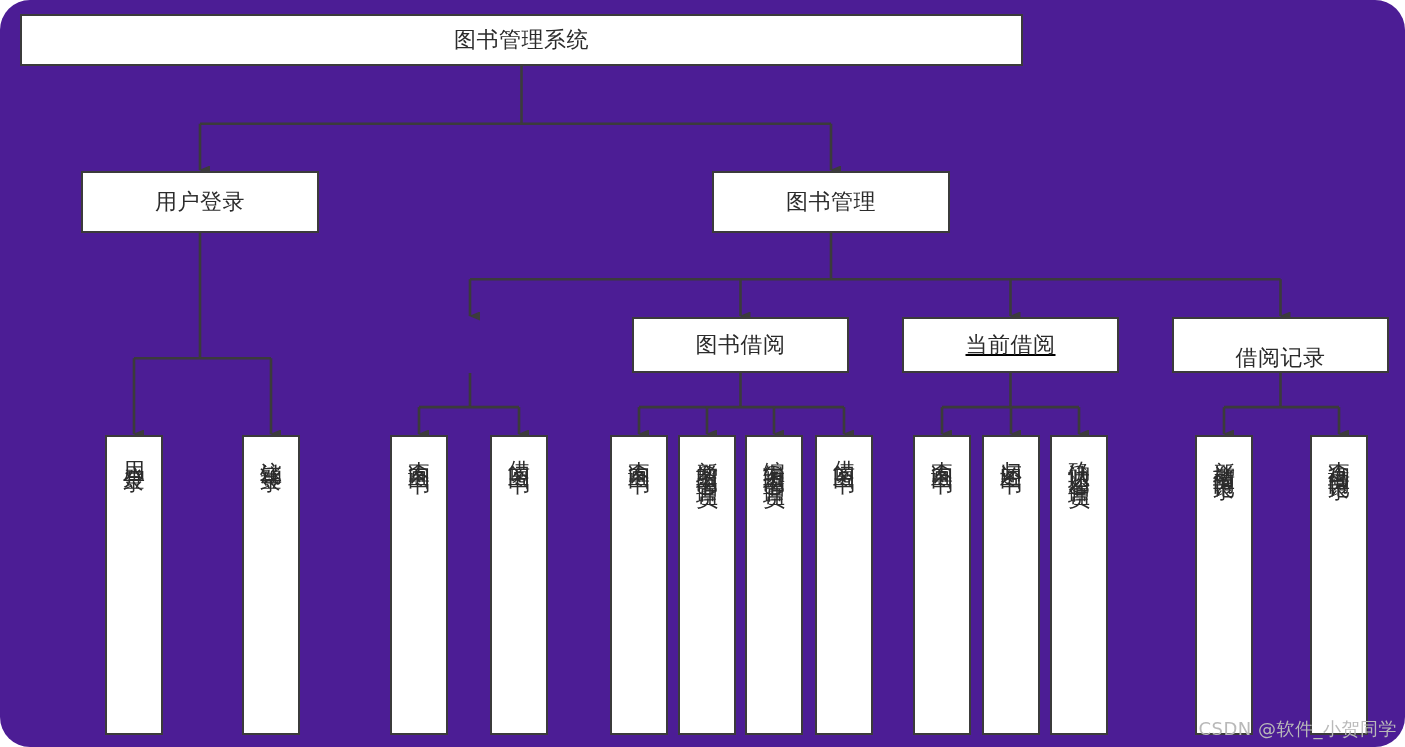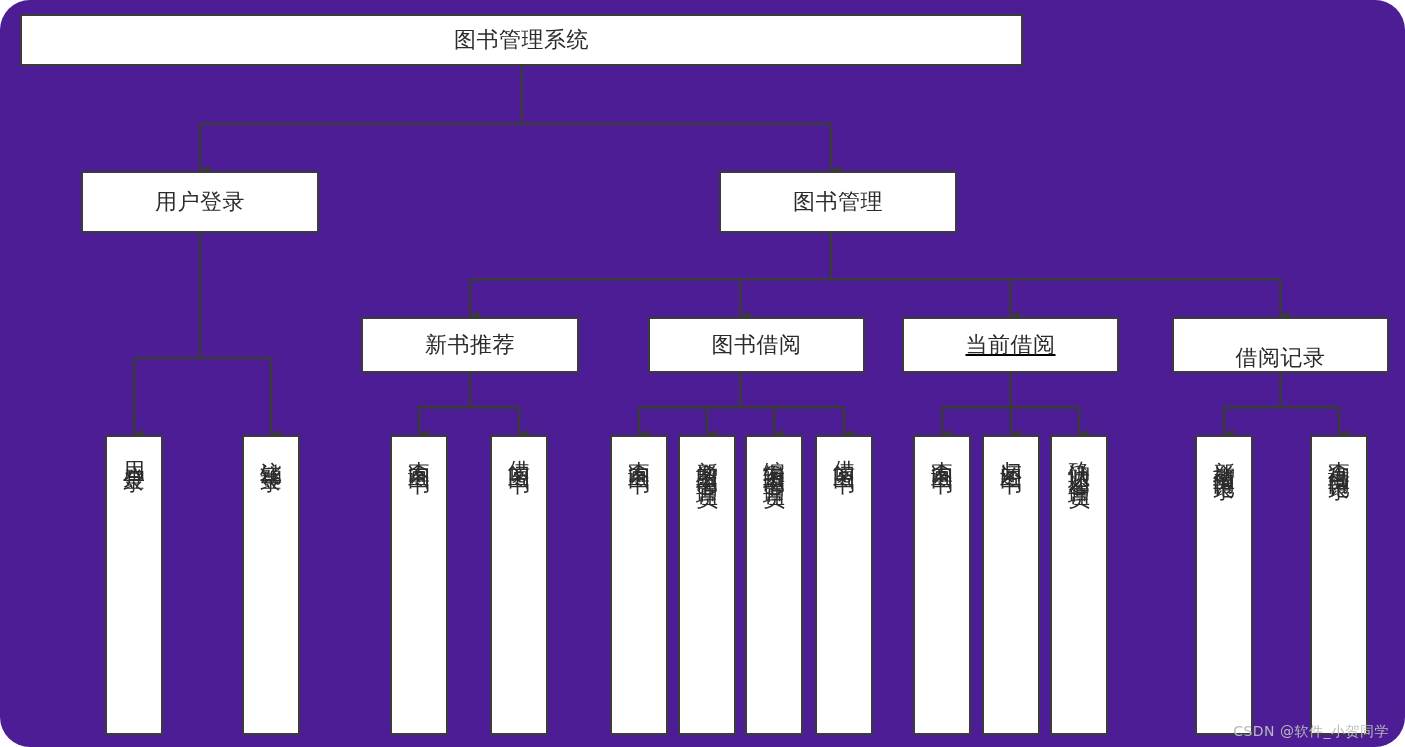--- a/index.html
+++ b/index.html
@@ -58,24 +58,24 @@
   .node.vert .node-label {
     writing-mode: vertical-rl;
     text-orientation: upright;
     -webkit-text-orientation: upright;
     line-height: 1.0;
     letter-spacing: 4px;
     font-size: 22px;
   }
   #watermark {
     position: absolute;
-    right: 16px;
+    right: 8px;
     bottom: 6px;
     color: #b9b9b9;
-    font-size: 14px;
+    font-size: 18px;
     letter-spacing: 0.5px;
     white-space: nowrap;
     z-index: 5;
   }
 </style>
 </head>
 <body>
 
 <div id="diagram-root">
 
@@ -122,28 +122,25 @@
       </g>
   </svg>
 
   <div class="node horiz" style="left: 20px; top: 14px; width: 1003px; height: 52px;">
     <span class="node-label">图书管理系统</span>
   </div>
 
   <div class="node horiz" style="left: 81px; top: 171px; width: 238px; height: 62px;">
     <span class="node-label">用户登录</span>
   </div>
-  <div class="node horiz" style="left: 712px; top: 171px; width: 238px; height: 62px; margin-left: 7px;">
+  <div class="node horiz" style="left: 712px; top: 171px; width: 238px; height: 62px;">
     <span class="node-label">图书管理</span>
   </div>
 
-  <div class="node horiz" style="left: 361px; top: 317px; width: 218px; height: 56px;">
-    <span class="node-label">新书推荐</span>
-  </div>
-  <div class="node horiz" style="left: 632px; top: 317px; width: 217px; height: 56px; margin-left: 16px;">
+  <div class="node horiz" style="left: 632px; top: 317px; width: 217px; height: 56px;">
     <span class="node-label">图书借阅</span>
   </div>
   <div class="node horiz" style="left: 902px; top: 317px; width: 217px; height: 56px; text-decoration: underline;">
     <span class="node-label">当前借阅</span>
   </div>
   <div class="node horiz" style="left: 1172px; top: 317px; width: 217px; height: 56px; align-items: flex-end;">
     <span class="node-label">借阅记录</span>
   </div>
 
   <div class="node vert" style="left: 105px; top: 435px; width: 58px; height: 300px;">

